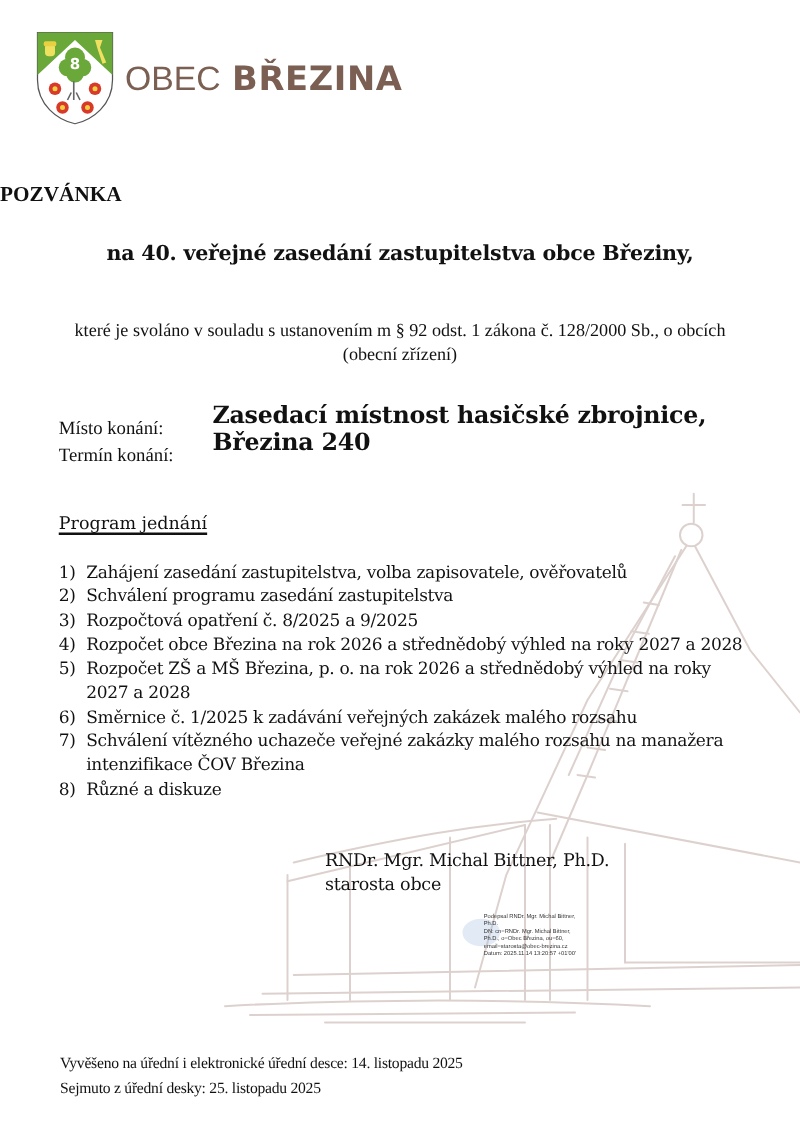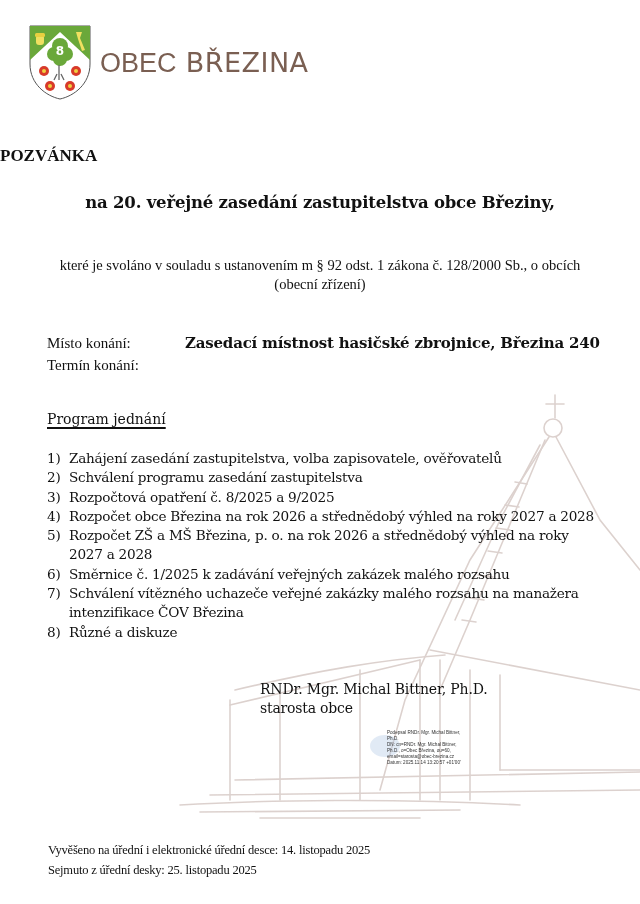--- a/index.html
+++ b/index.html
@@ -7,30 +7,30 @@
     width: 640px; height: 904px; background: #ffffff; position: relative; overflow: hidden;
     font-family: "DejaVu Serif", "Liberation Serif", serif; color: #111;
   }
   .watermark { position: absolute; left: 0; top: 0; width: 640px; height: 904px; z-index: 0; pointer-events: none; }
   .content { position: absolute; left: 0; top: 0; width: 640px; height: 904px; z-index: 1; }
 
   .header { position: absolute; left: 28px; top: 22px; height: 80px; display: flex; align-items: center; }
   .crest { width: 64px; height: 76px; }
   .brand { margin-left: 8px; margin-top: 2px; font-family: "DejaVu Sans", "Liberation Sans", sans-serif; font-size: 27px; color: #7a5f52; letter-spacing: 0.5px; white-space: nowrap; }
   .brand .light { font-weight: 300; font-family: "Liberation Sans", sans-serif; letter-spacing: 0; }
-  .brand .bold { font-weight: 400; font-family: "DejaVu Sans", sans-serif; letter-spacing: 0.5px; }
+  .brand .bold { font-weight: 700; font-family: "DejaVu Sans", sans-serif; letter-spacing: 0.5px; }
 
   .title { position: absolute; left: 0; width: 640px; top: 146px; font-family: "Liberation Serif", serif; font-weight: bold; font-size: 17px; }
   .subtitle { position: absolute; left: 0; width: 640px; top: 193px; text-align: center; font-family: "DejaVu Serif", serif; font-weight: bold; font-size: 16.5px; letter-spacing: -0.2px; }
   .intro { position: absolute; left: 40px; width: 560px; top: 256px; text-align: center; font-family: "Liberation Serif", serif; font-size: 14.5px; line-height: 19px; }
 
   .info { position: absolute; left: 47px; top: 332px; font-size: 14px; }
   .info-row { display: flex; height: 22px; align-items: center; }
   .info-label { width: 138px; font-family: "Liberation Serif", serif; font-size: 15px; }
-  .info-value { font-family: "DejaVu Serif", serif; font-weight: bold; font-size: 15px; letter-spacing: -0.2px; }
+  .info-value { font-family: "DejaVu Serif", serif; font-weight: bold; font-size: 19px; letter-spacing: -0.2px; }
 
   .program-heading { position: absolute; left: 47px; top: 411px; font-family: "DejaVu Serif", serif; font-weight: normal; font-size: 14px; text-decoration: underline; text-underline-offset: 3px; text-decoration-thickness: 1.5px; }
 
   .program { position: absolute; left: 47px; top: 449px; width: 570px; font-family: "DejaVu Serif", serif; font-size: 13.6px; line-height: 19.3px; letter-spacing: -0.25px; }
   .item { display: flex; }
   .num { width: 22px; flex: none; }
   .txt { flex: 1; }
 
   .signer { position: absolute; left: 260px; width: 260px; top: 680px; text-align: left; font-family: "DejaVu Serif", serif; font-size: 14px; line-height: 19px; letter-spacing: -0.2px; }
 
@@ -115,21 +115,21 @@
         <circle cx="42" cy="62" r="2"></circle>
       </g>
     </svg>
     <div class="brand">
       <span class="light">OBEC</span>
       <span class="bold">BŘEZINA</span>
     </div>
   </div>
 
   <div class="title">POZVÁNKA</div>
-  <div class="subtitle">na 20. veřejné zasedání zastupitelstva obce Březiny,</div>
+  <div class="subtitle">na 40. veřejné zasedání zastupitelstva obce Březiny,</div>
   <div class="intro">které je svoláno v souladu s ustanovením m § 92 odst. 1 zákona č. 128/2000 Sb., o obcích (obecní zřízení)</div>
 
   <div class="info">
     <div class="info-row">
       <span class="info-label">Místo konání:</span>
       <span class="info-value">Zasedací místnost hasičské zbrojnice, Březina 240</span>
     </div>
     <div class="info-row">
       <span class="info-label">Termín konání:</span>
     </div>

